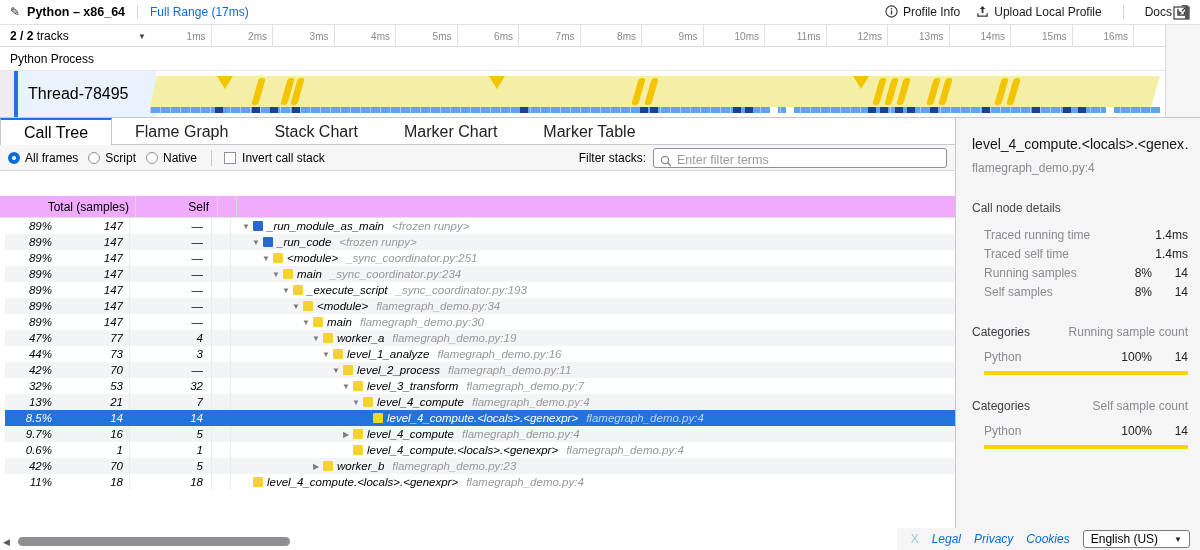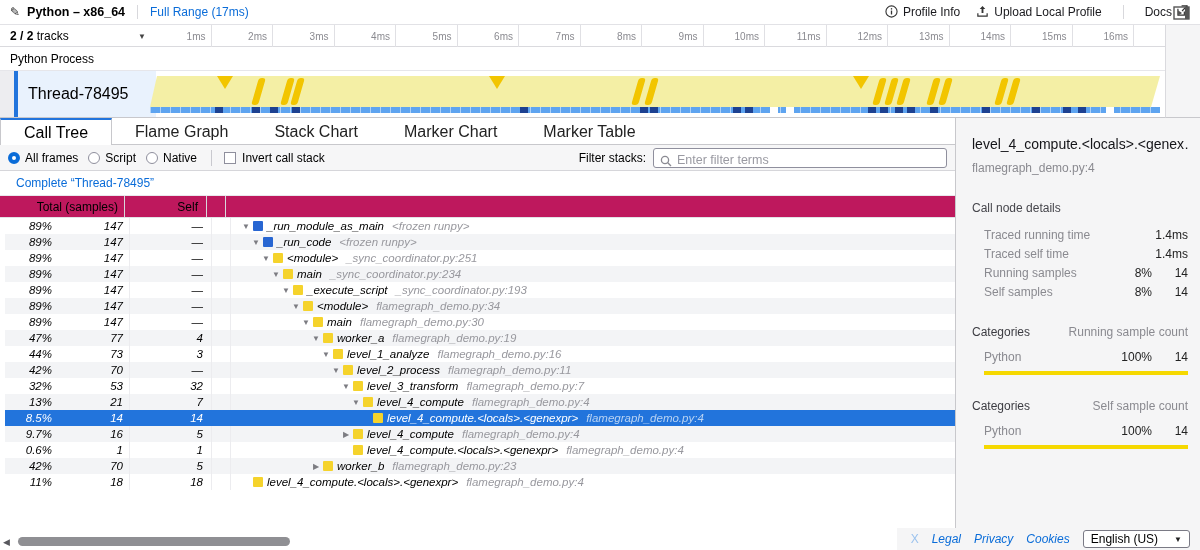--- a/index.html
+++ b/index.html
@@ -79,22 +79,22 @@
                 display:flex;align-items:flex-end;padding:0 6px;gap:5px;cursor:text;}
   .placeholder{color:#9a9aa2;font-size:12.5px;}
 
   
   .crumb-row{position:absolute;top:171px;left:0;width:955px;height:25px;background:#fff;
              border-bottom:1px solid #e8e8ec;display:flex;align-items:center;
              padding-left:16px;font-size:12px;}
   .crumb{color:#0a6cd8;cursor:pointer;}
 
   
-  .thead{position:absolute;top:196px;left:0;width:955px;height:22px;background:#be185d;
-         border-bottom:1px solid #e2e2e6;display:flex;font-size:12px;}
+  .thead{position:absolute;top:196px;left:0;width:955px;height:22px;background:#f0abfc;
+         border-bottom:1px solid #e2e2e6;display:flex;font-size:12px;padding-left:11px;}
   .h-total{width:125px;display:flex;align-items:center;justify-content:flex-end;
            padding-right:6px;border-right:1px solid #d8d8dc;}
   .h-self{width:82px;display:flex;align-items:center;justify-content:flex-end;
           padding-right:8px;border-right:1px solid #d8d8dc;}
   .h-spacer{width:19px;border-right:1px solid #d8d8dc;}
   .rows{position:absolute;top:218px;left:5px;width:955px;font-style:italic;}
   .row{height:16px;display:flex;font-size:11.5px;align-items:stretch;cursor:default;}
   .row.odd{background:#f3f4f6;}
   .row.selected{background:#2274dc;color:#fff;}
   .c-total{width:125px;display:flex;align-items:center;border-right:1px solid #ececef;}
@@ -337,23 +337,20 @@
       <span class="filter-input">
         <svg width="12" height="12" viewBox="0 0 12 12">
           <circle cx="5" cy="5" r="3.6" fill="none" stroke="#8a8a92" stroke-width="1.3"></circle>
           <line x1="7.8" y1="7.8" x2="11" y2="11" stroke="#8a8a92" stroke-width="1.3"></line>
         </svg>
         <span class="placeholder">Enter filter terms</span>
       </span>
     </span>
   </div>
 
-  <div class="crumb-row">
-    <span class="crumb">Complete “Thread-78495”</span>
-  </div>
 
   <div class="thead">
     <div class="h-total">Total (samples)</div>
     <div class="h-self">Self</div>
     <div class="h-spacer"></div>
     <div class="h-tree"></div>
   </div>
 
   <div class="rows" id="rows">
       <div class="row">

